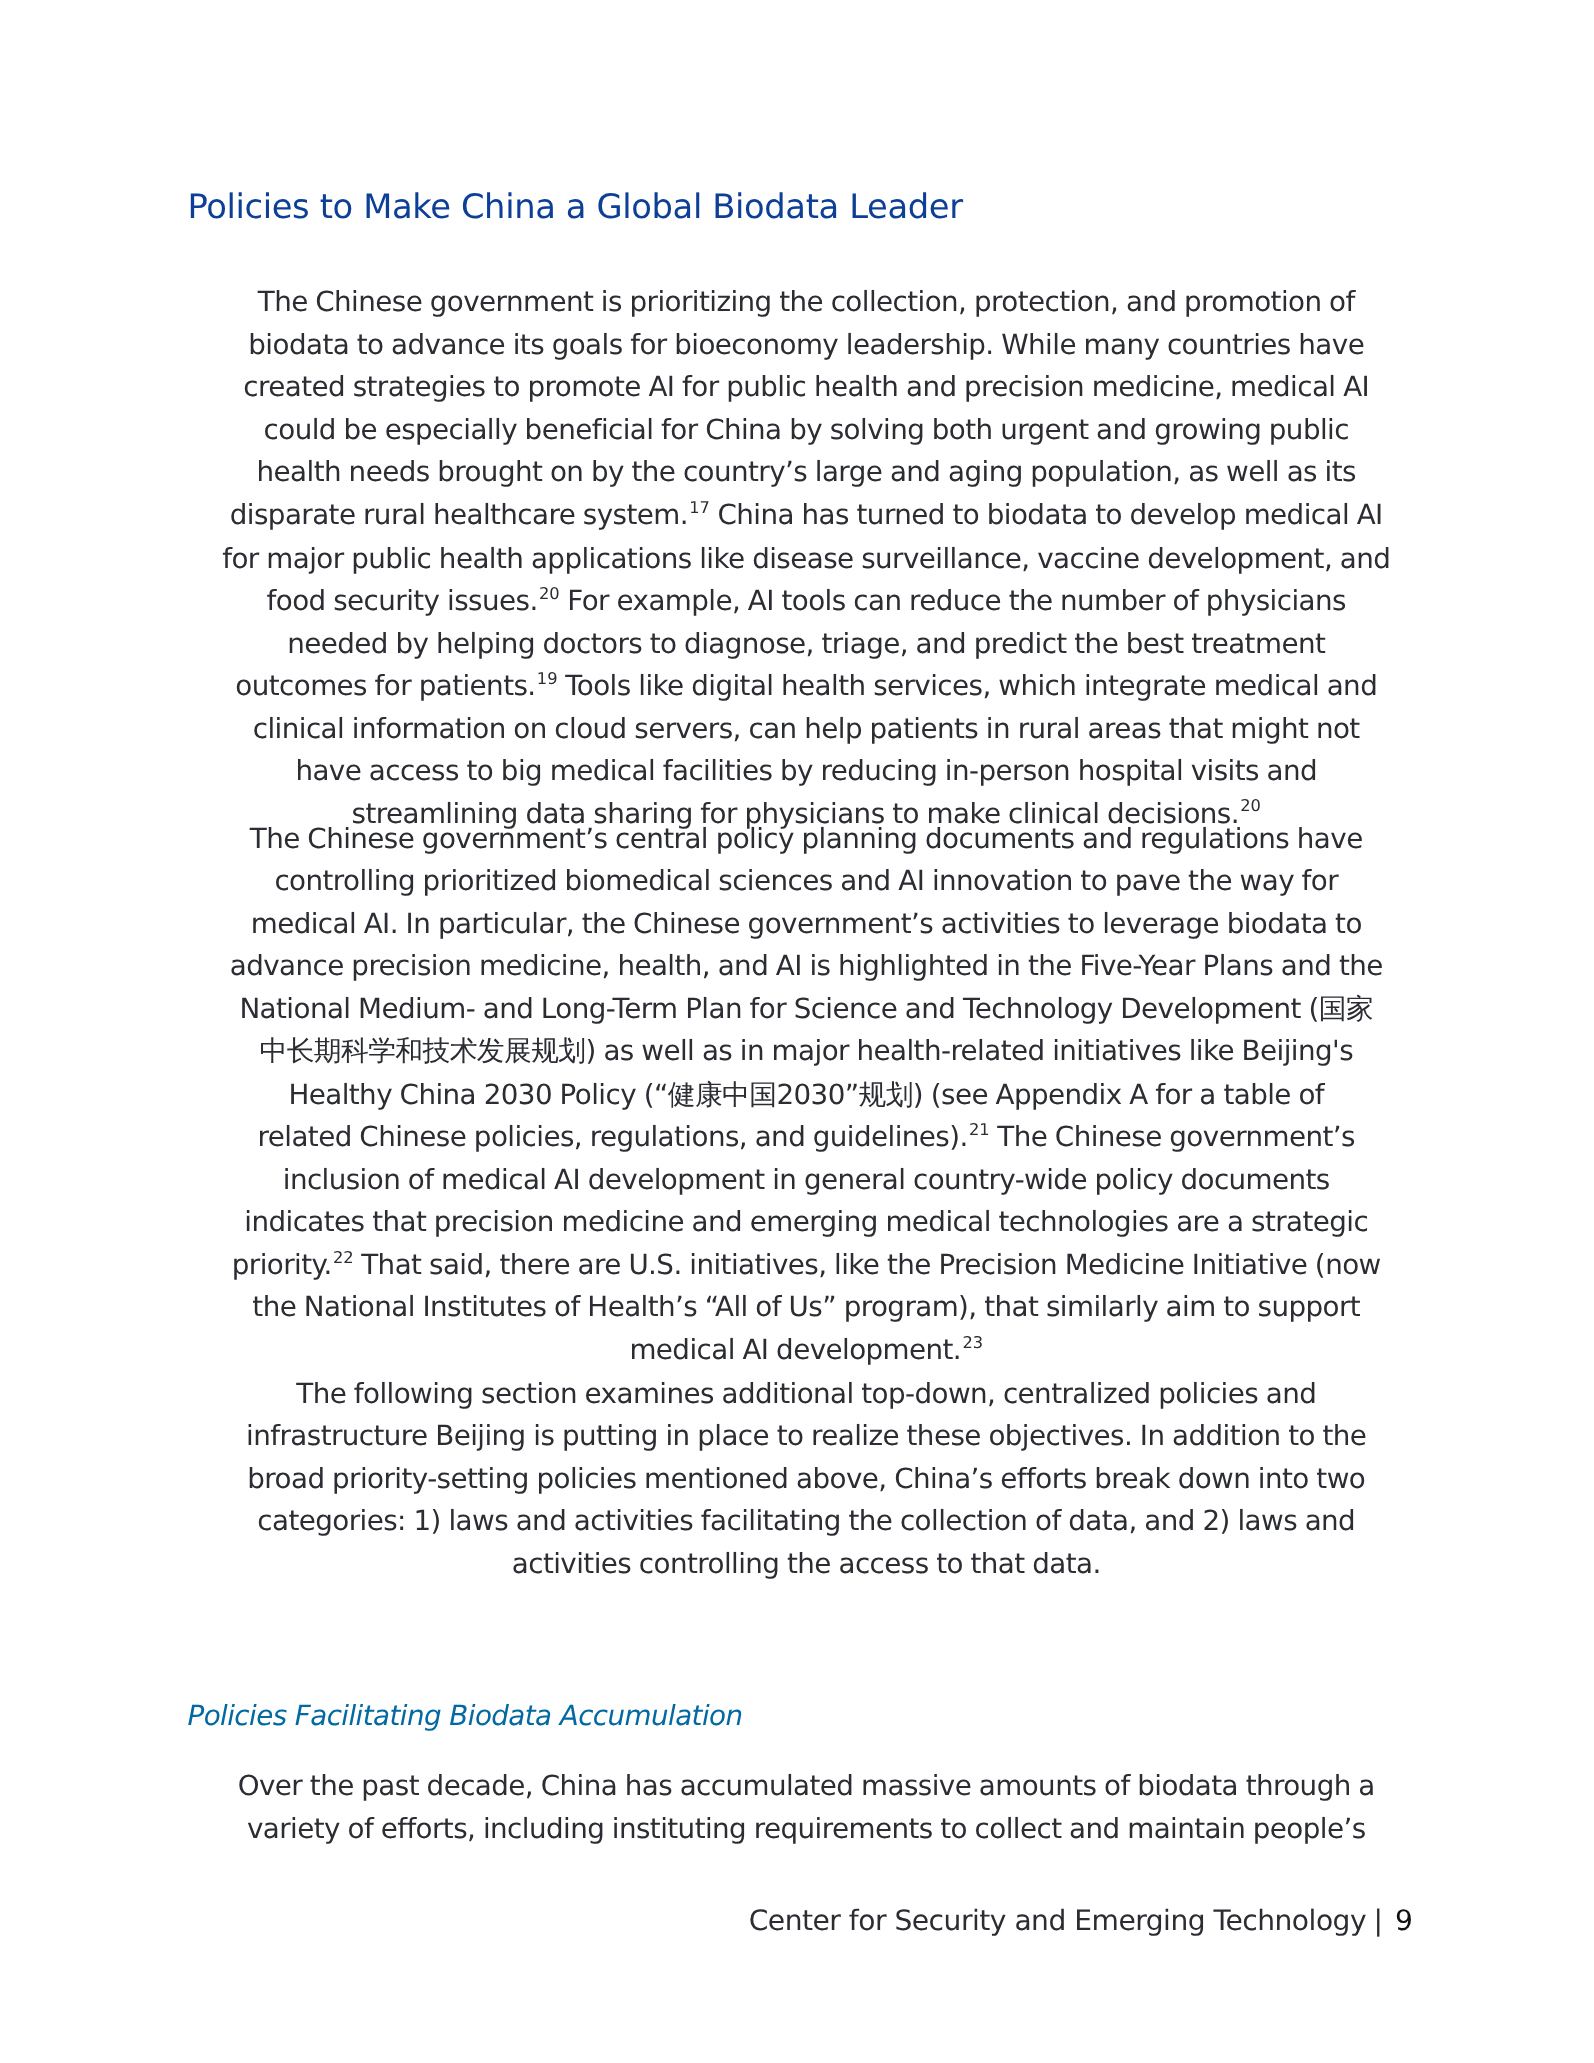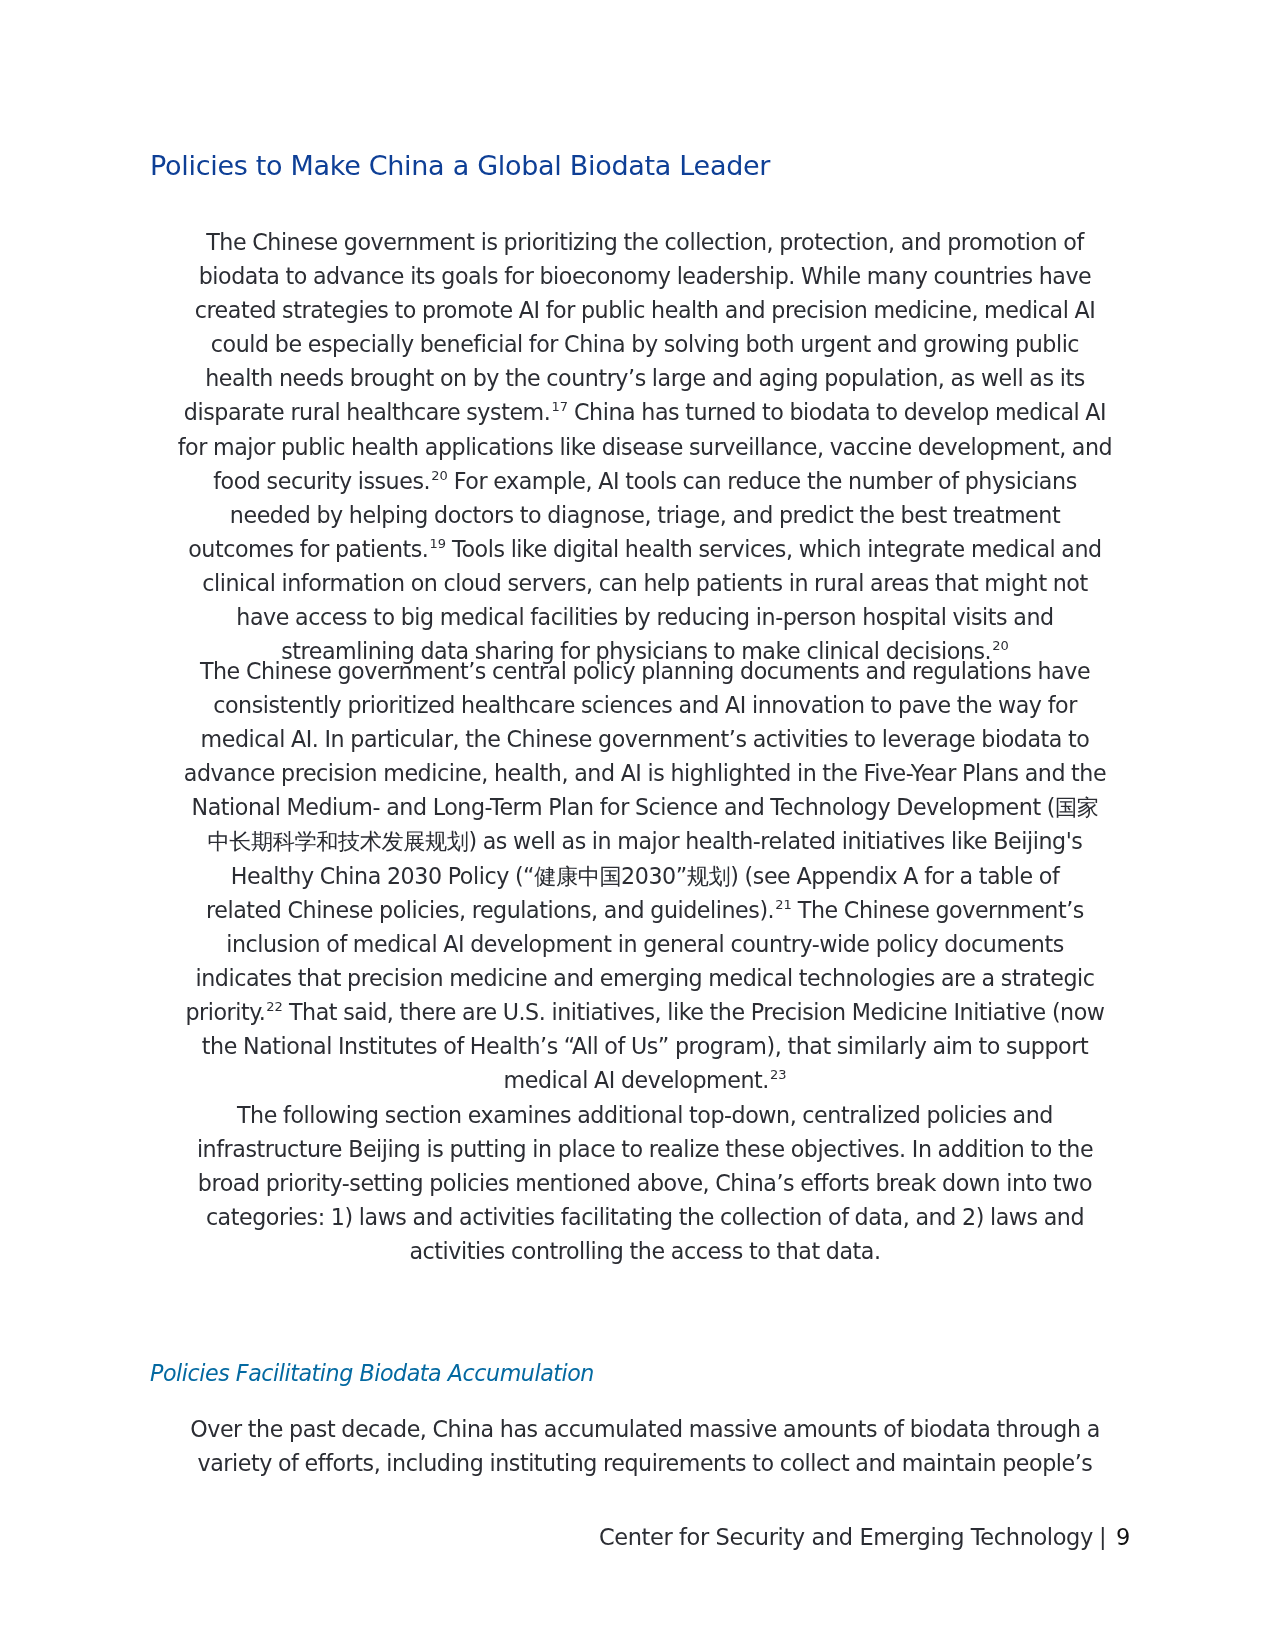--- a/index.html
+++ b/index.html
@@ -104,21 +104,21 @@
       <span class="line"><span>for major public health applications like disease surveillance, vaccine development, and</span></span>
       <span class="line"><span>food security issues.</span><sup>20</sup><span style="white-space: pre;"> For example, AI tools can reduce the number of physicians</span></span>
       <span class="line"><span>needed by helping doctors to diagnose, triage, and predict the best treatment</span></span>
       <span class="line"><span>outcomes for patients.</span><sup>19</sup><span style="white-space: pre;"> Tools like digital health services, which integrate medical and</span></span>
       <span class="line"><span>clinical information on cloud servers, can help patients in rural areas that might not</span></span>
       <span class="line"><span>have access to big medical facilities by reducing in-person hospital visits and</span></span>
       <span class="line"><span>streamlining data sharing for physicians to make clinical decisions.</span><sup>20</sup><span style="white-space: pre;"></span></span>
     </div>
   <div class="para" id="p1" style="top:654px;">
       <span class="line"><span>The Chinese government’s central policy planning documents and regulations have</span></span>
-      <span class="line"><span>consistently prioritized healthcare sciences and AI innovation to pave the way for</span></span>
+      <span class="line"><span>controlling prioritized biomedical sciences and AI innovation to pave the way for</span></span>
       <span class="line"><span>medical AI. In particular, the Chinese government’s activities to leverage biodata to</span></span>
       <span class="line"><span>advance precision medicine, health, and AI is highlighted in the Five-Year Plans and the</span></span>
       <span class="line"><span>National Medium- and Long-Term Plan for Science and Technology Development (国家</span></span>
       <span class="line"><span>中长期科学和技术发展规划) as well as in major health-related initiatives like Beijing's</span></span>
       <span class="line"><span>Healthy China 2030 Policy (“健康中国2030”规划) (see Appendix A for a table of</span></span>
       <span class="line"><span>related Chinese policies, regulations, and guidelines).</span><sup>21</sup><span style="white-space: pre;"> The Chinese government’s</span></span>
       <span class="line"><span>inclusion of medical AI development in general country-wide policy documents</span></span>
       <span class="line"><span>indicates that precision medicine and emerging medical technologies are a strategic</span></span>
       <span class="line"><span>priority.</span><sup>22</sup><span style="white-space: pre;"> That said, there are U.S. initiatives, like the Precision Medicine Initiative (now</span></span>
       <span class="line"><span>the National Institutes of Health’s “All of Us” program), that similarly aim to support</span></span>

